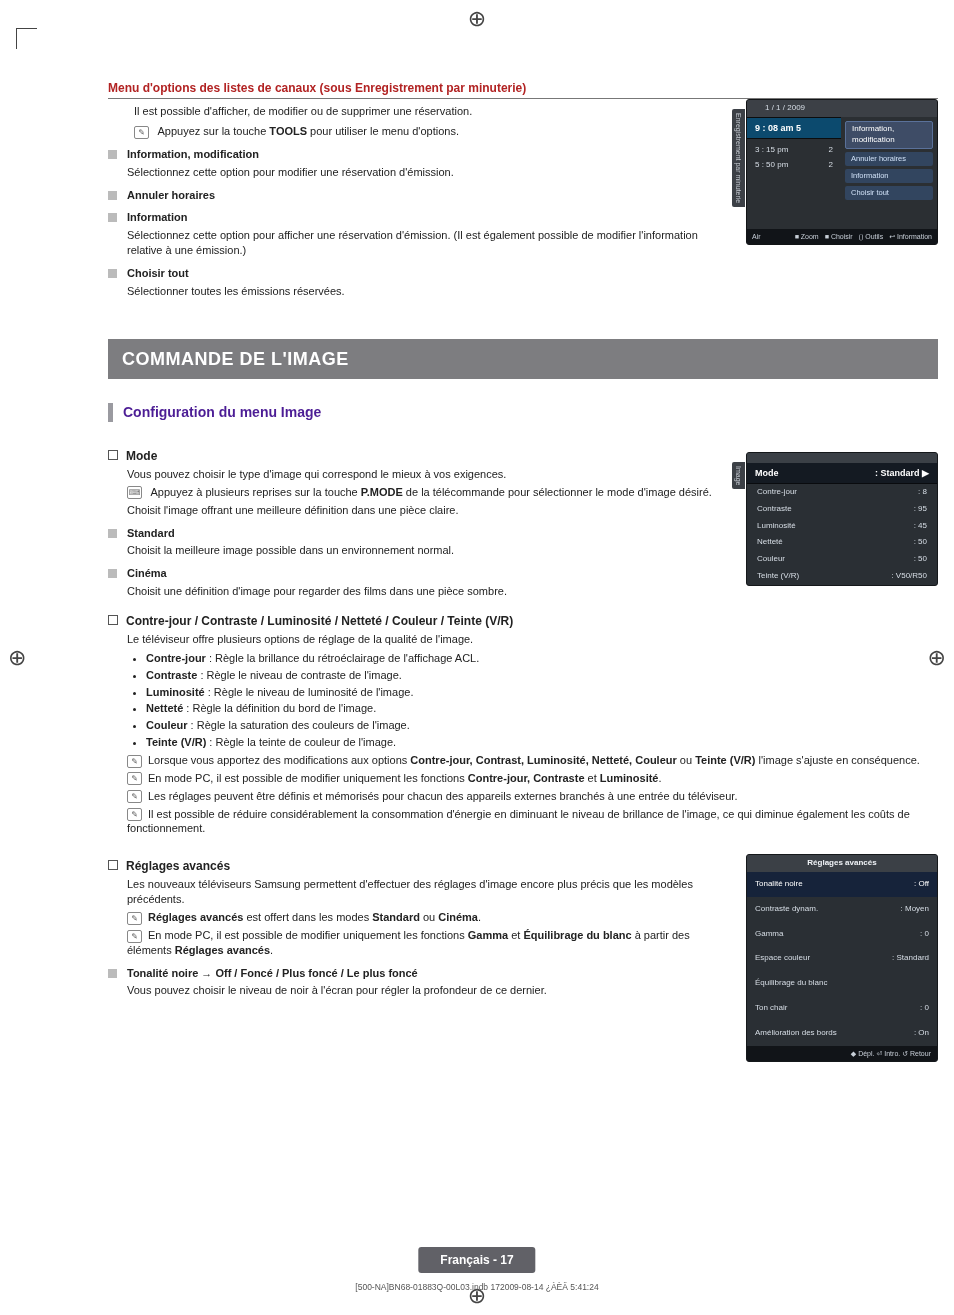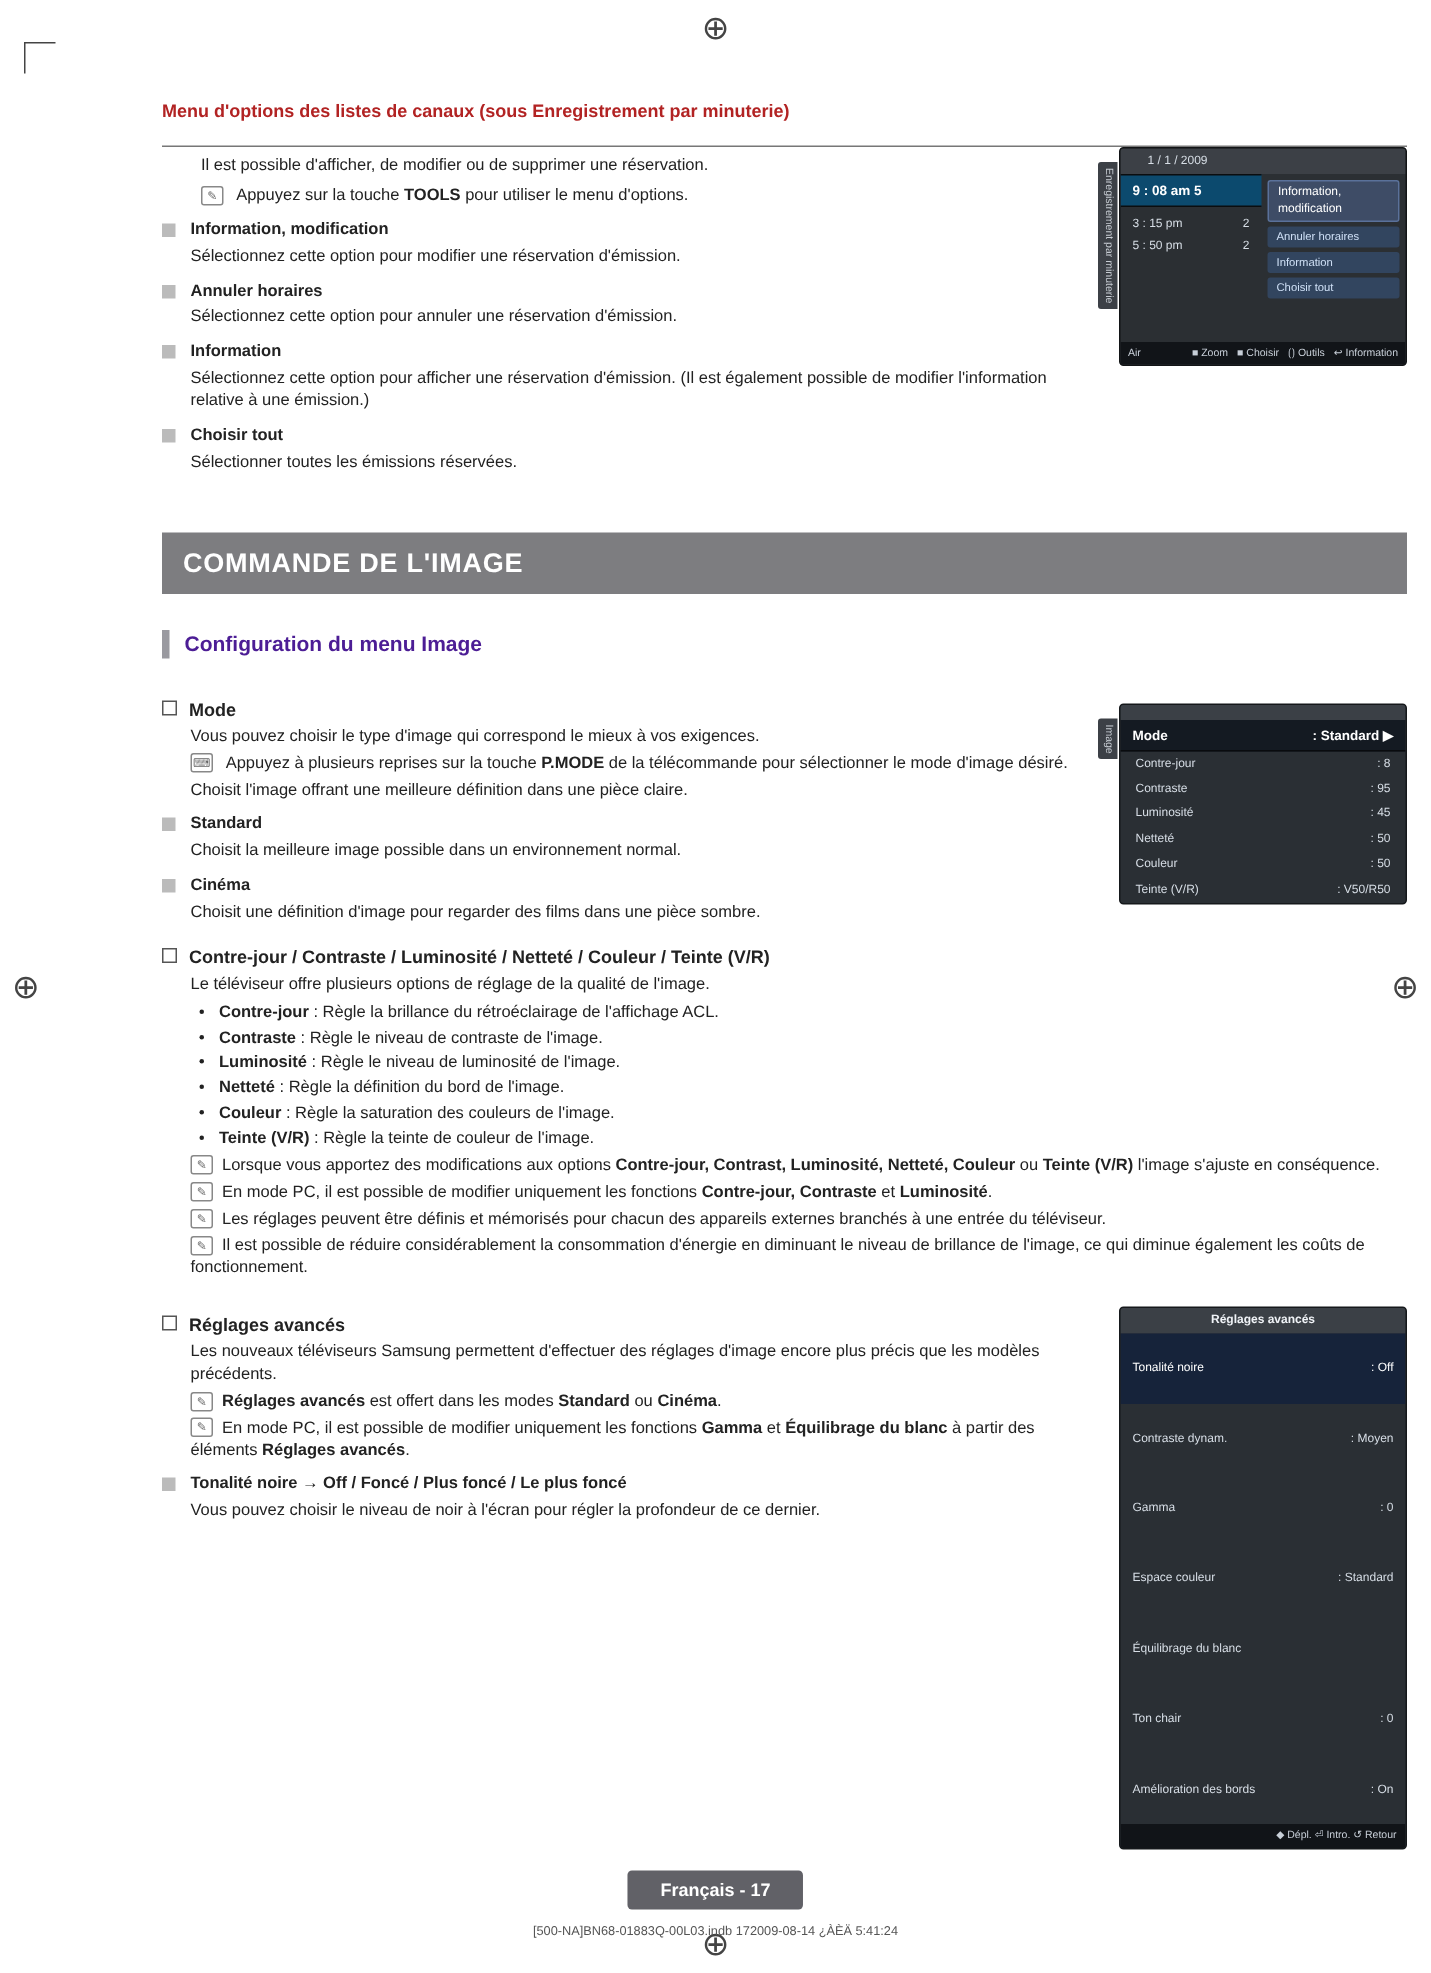--- a/index.html
+++ b/index.html
@@ -26,22 +26,22 @@
   .reg-bottom{bottom:4px;left:50%;transform:translateX(-50%);}
   .content{
     margin-left:48px;
     width:830px;
   }
   .section-red{
     color:#b22323;
     font-weight:bold;
     font-size:12px;
     border-bottom:1px solid #777;
-    padding-bottom:15px;
-    margin-top:6px;
+    padding-bottom:2px;
+    margin-top:20px;
   }
   .ind1{margin-left:26px;margin-top:5px;}
   .item-row{display:flex;align-items:flex-start;margin-top:8px;}
   .sq{width:9px;height:9px;background:#bbb;margin-right:10px;flex:0 0 auto;margin-top:3px;}
   .sq-o{width:10px;height:10px;border:1px solid #555;margin-right:8px;flex:0 0 auto;margin-top:2px;box-sizing:border-box;}
   .item-title{font-weight:bold;font-size:11px;}
   .item-body{margin-left:19px;margin-top:3px;}
   .note-icon{display:inline-block;width:13px;height:11px;border:1px solid #888;border-radius:2px;font-size:8px;text-align:center;line-height:11px;color:#666;margin-right:6px;vertical-align:middle;}
   .tool-icon::before{content:"✎";}
   .band{
@@ -82,21 +82,21 @@
   .osd-sel{background:#3e4c66;border:1px solid #5a719a;color:#fff;padding:2px 6px;border-radius:2px;margin-bottom:3px;}
   .osd-opt{background:#32455f;color:#cfe0f6;padding:2px 6px;border-radius:2px;margin-bottom:3px;font-size:7.5px;}
   .osd-footer{background:#111418;color:#c8cfd8;font-size:7px;padding:3px 5px;display:flex;gap:6px;justify-content:flex-end;}
   .osd-side{position:absolute;left:-14px;top:10px;writing-mode:vertical-rl;color:#c7ccd3;font-size:7px;background:#3c4046;padding:4px 2px;border-radius:2px 0 0 2px;}
   .osd-wrap{position:relative;display:inline-block;}
   .osd2{width:190px;background:#2a2f34;color:#d7dee6;font-size:8px;border:1px solid #15181b;border-radius:3px;overflow:hidden;}
   .osd2 .mode-row{background:#141a22;color:#fff;padding:4px 8px;display:flex;justify-content:space-between;font-weight:bold;font-size:9px;border-bottom:1px solid #090b0e;}
   .osd2 .pair{display:flex;justify-content:space-between;padding:3px 10px;font-size:8px;}
   .osd3{width:190px;background:#2a2f34;color:#d7dee6;font-size:8px;border:1px solid #15181b;border-radius:3px;overflow:hidden;margin-top:4px;}
   .osd3 .hd{background:#3b4046;text-align:center;padding:3px 0;font-weight:bold;color:#f0f3f7;}
-  .osd3 .row{display:flex;justify-content:space-between;padding:18px 8px;font-size:8px;}
+  .osd3 .row{display:flex;justify-content:space-between;padding:7px 8px;font-size:8px;}
   .osd3 .sel{background:#16233a;color:#fff;}
   .osd3 .ft{background:#111418;color:#c8cfd8;font-size:7px;padding:3px 6px;text-align:right;}
   .pill{
     display:inline-block;
     background:#616167;
     color:#fff;
     padding:5px 22px;
     border-radius:3px;
     font-weight:bold;
     font-size:12px;
@@ -130,21 +130,20 @@
         <div class="item-row">
             <div class="sq"></div>
             <div class="item-title">Information, modification</div>
           </div>
         <div class="item-body">Sélectionnez cette option pour modifier une réservation d'émission.</div>
 
         <div class="item-row">
             <div class="sq"></div>
             <div class="item-title">Annuler horaires</div>
           </div>
-        <div class="item-body">Sélectionnez cette option pour annuler une réservation d'émission.</div>
 
         <div class="item-row">
             <div class="sq"></div>
             <div class="item-title">Information</div>
           </div>
         <div class="item-body">Sélectionnez cette option pour afficher une réservation d'émission. (Il est également possible de modifier l'information relative à une émission.)</div>
 
         <div class="item-row">
             <div class="sq"></div>
             <div class="item-title">Choisir tout</div>

